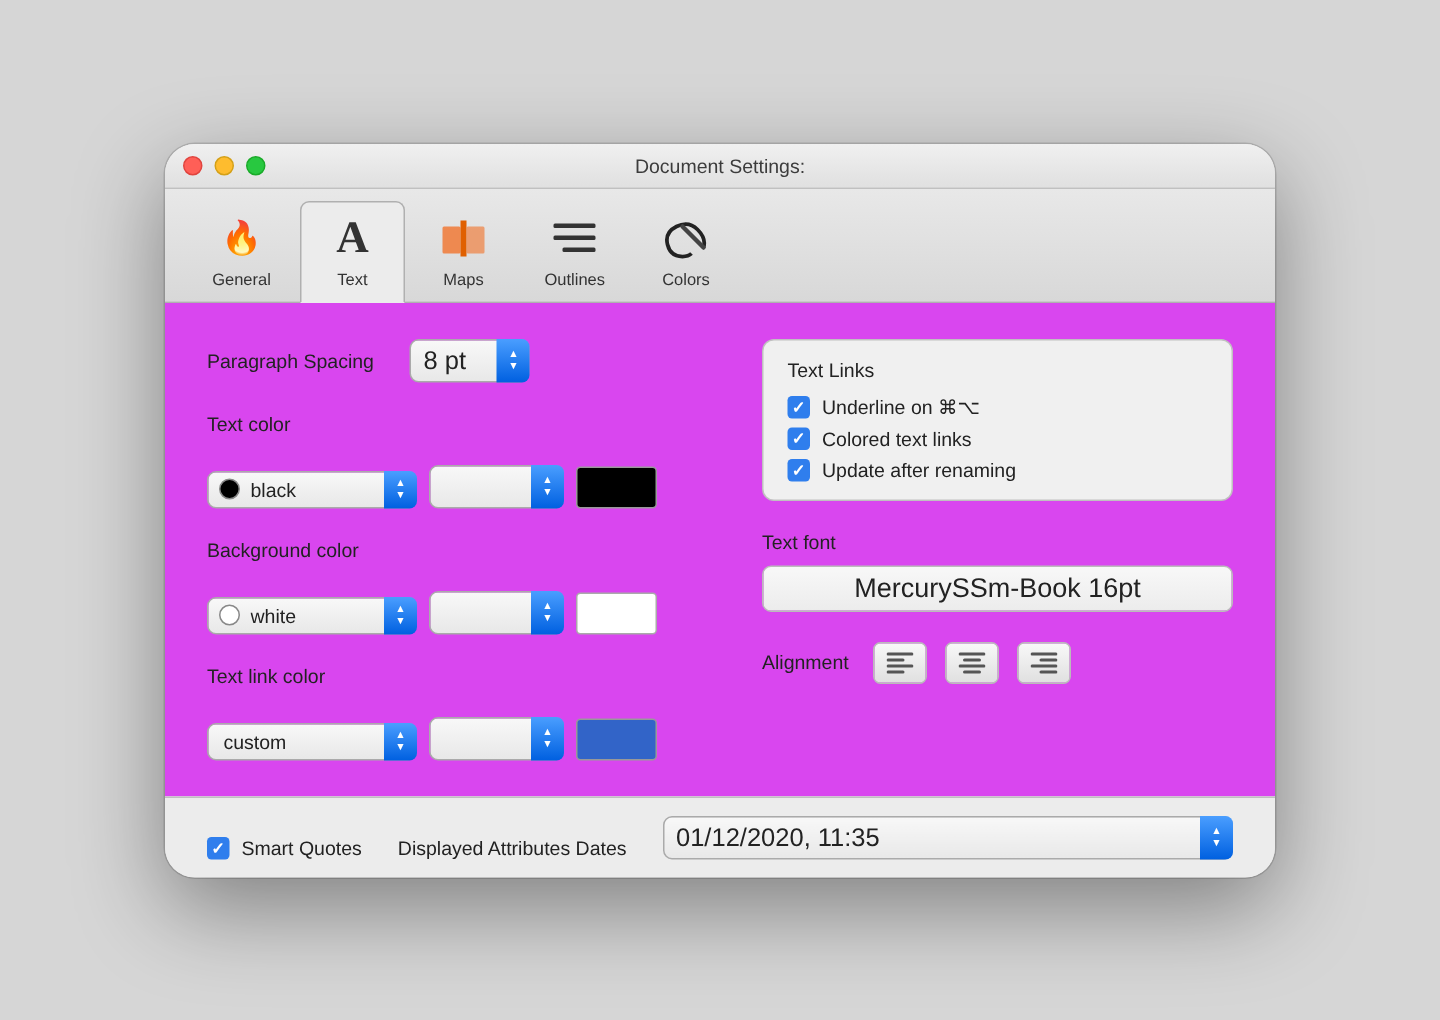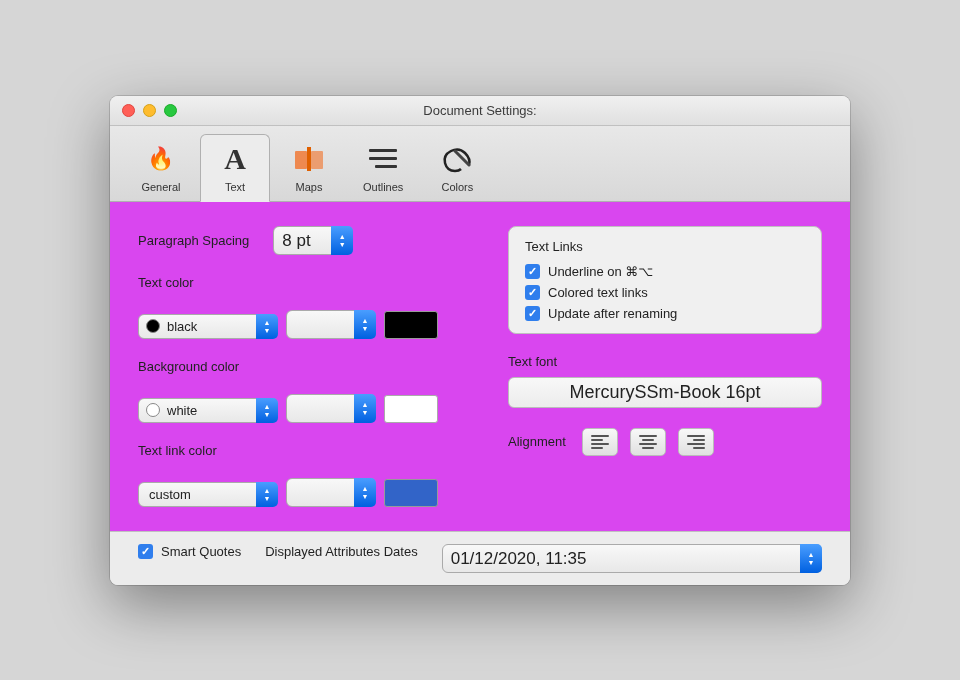--- a/index.html
+++ b/index.html
@@ -9,21 +9,21 @@
       background: #d6d6d6;
       width: 960px;
       height: 680px;
       display: flex;
       align-items: center;
       justify-content: center;
     }
     .window {
       width: 740px;
       background: #ececec;
-      border-radius: 8px;
+      border-radius: 20px;
       box-shadow: 0 20px 60px rgba(0,0,0,0.4), 0 0 0 1px rgba(0,0,0,0.15);
       overflow: hidden;
     }
     
     .titlebar {
       background: linear-gradient(180deg, #f0f0f0 0%, #e0e0e0 100%);
       height: 30px;
       display: flex;
       align-items: center;
       justify-content: center;
@@ -302,21 +302,21 @@
       justify-content: center;
       cursor: pointer;
       font-size: 14px;
       color: #555;
     }
     
     .bottom-bar {
       border-top: 1px solid #c0c0c0;
       padding: 12px 28px;
       display: flex;
-      align-items: flex-start;
+      align-items: flex-end;
       gap: 24px;
       background: #ececec;
     }
     .smart-quotes-row {
       display: flex;
       align-items: center;
       gap: 8px;
     }
     .displayed-dates-label {
       font-size: 13px;

